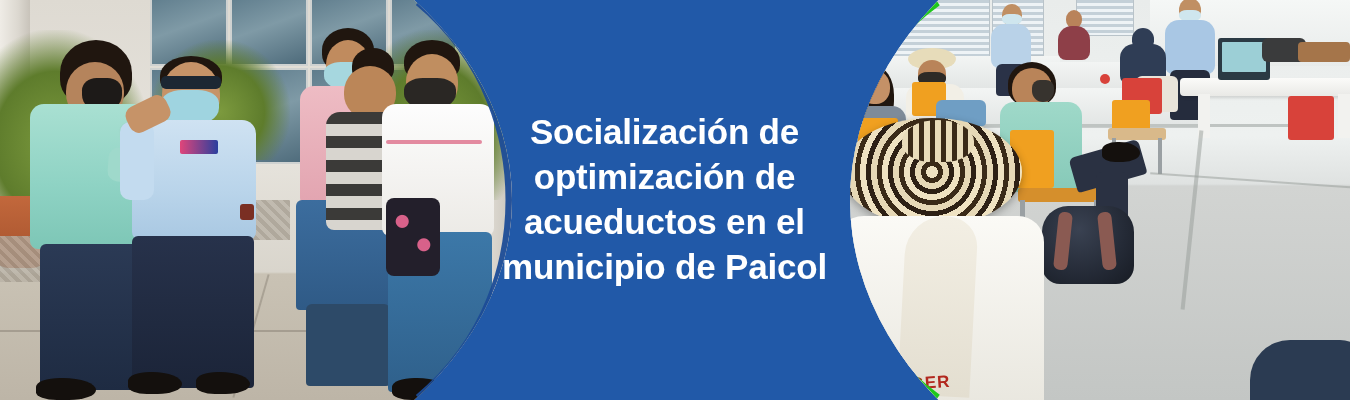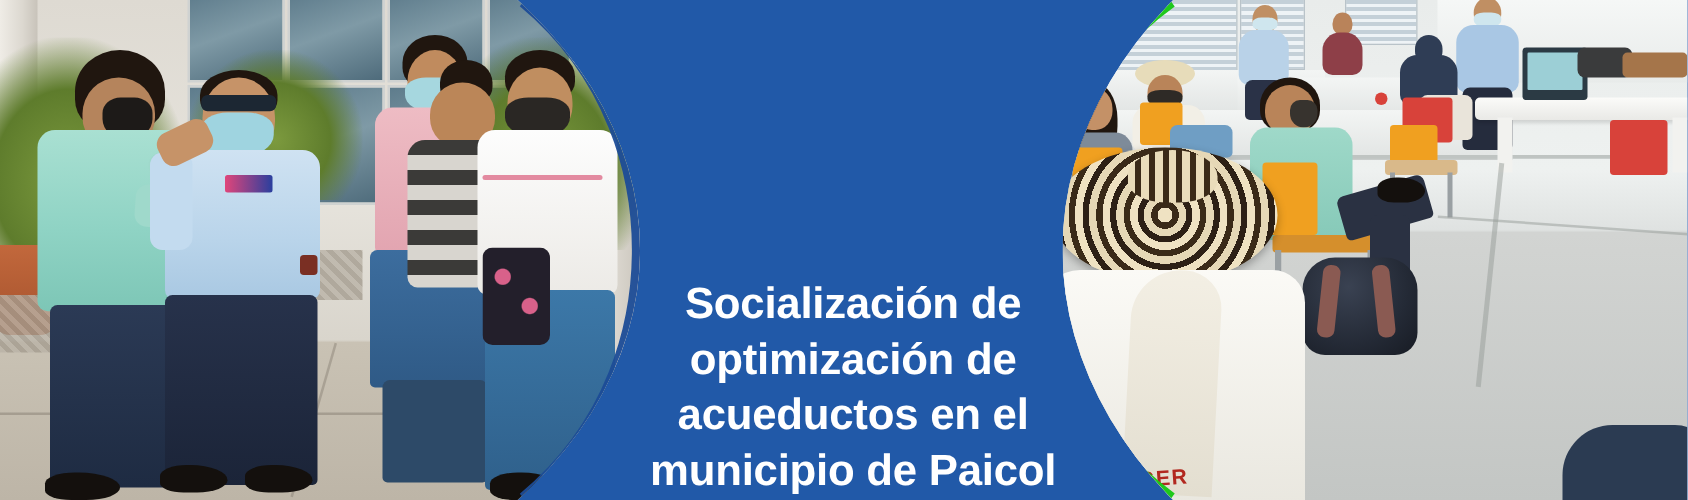--- a/index.html
+++ b/index.html
@@ -181,26 +181,26 @@
     color: #b2281f;
     font-weight: 700;
     font-family: "Liberation Sans", sans-serif;
     letter-spacing: 1px;
     transform: rotate(-4deg);
   }
 
   
   .headline {
     position: absolute;
-    left: 495px;
+    left: 477px;
     top: 0;
     width: 375px;
     height: 400px;
     display: flex;
-    align-items: flex-end;
+    align-items: center;
     justify-content: center;
     z-index: 30;
   }
   .headline h1 {
     margin: 0;
     color: #ffffff;
     font-family: "Liberation Sans", sans-serif;
     font-weight: 700;
     font-size: 35px;
     line-height: 1.28;

